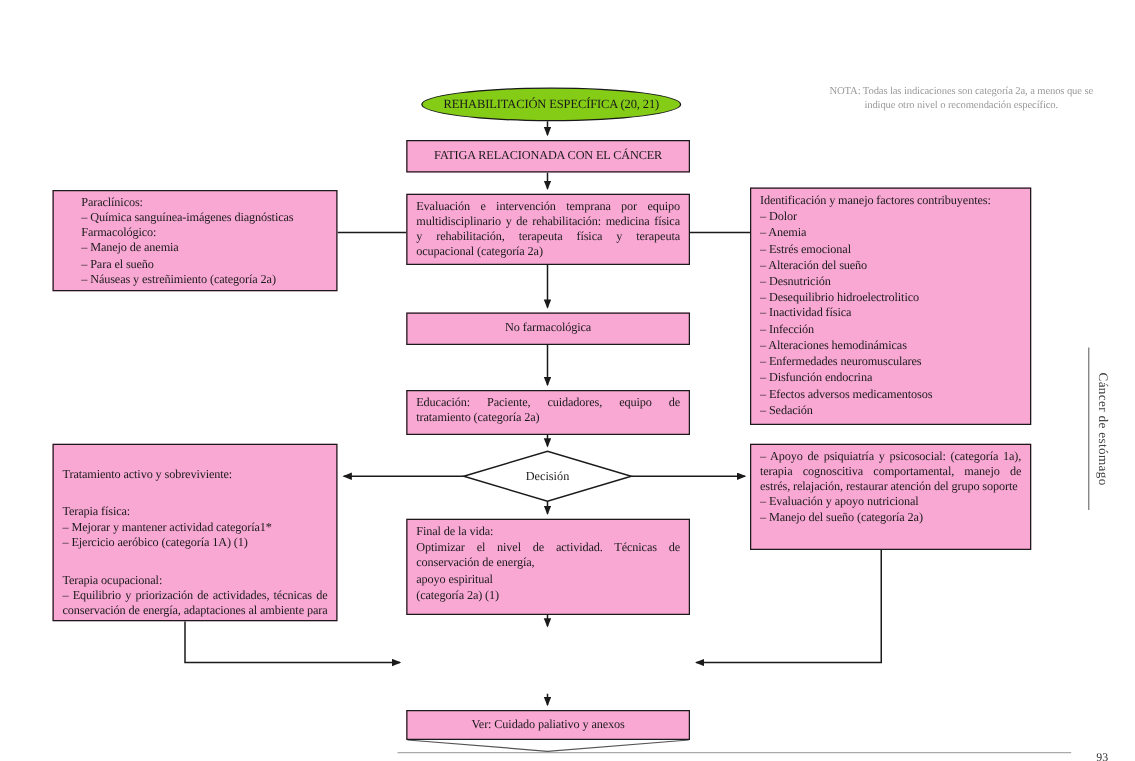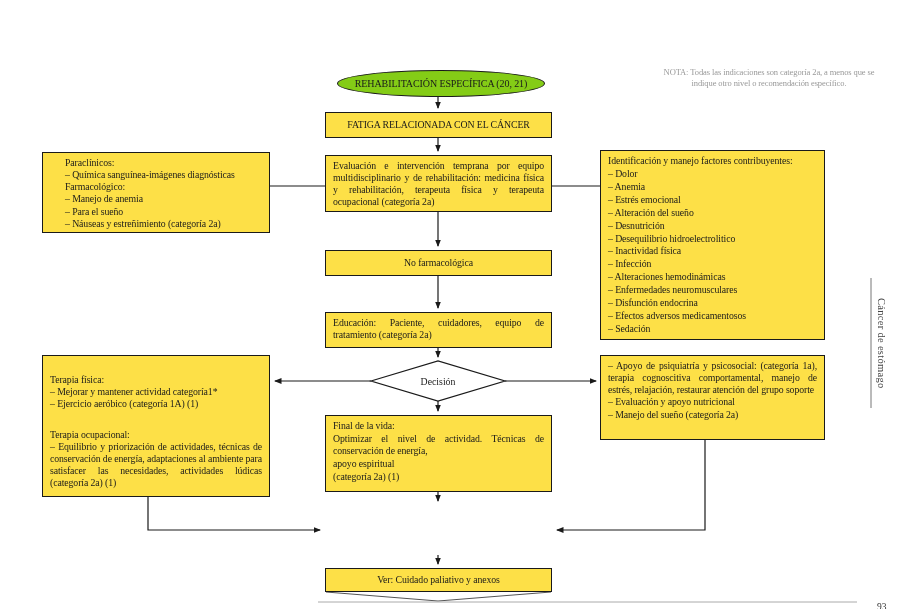--- a/index.html
+++ b/index.html
@@ -1,21 +1,21 @@
 <!DOCTYPE html>
 <html><head>
 <meta charset="utf-8">
 <style>
   html,body{margin:0;padding:0;background:#fff;}
   #canvas{
     position:relative;width:908px;height:609px;background:#fff;overflow:hidden;
     font-family:Liberation Serif, serif;color:#1a1a1a;
   }
   .box{
-    position:absolute;border:1.2px solid #1a1a1a;background:#fde047;
+    position:absolute;border:1.2px solid #1a1a1a;background:#f9a8d4;
     font-size:9.8px;line-height:1.24;letter-spacing:-0.1px;
     padding:4px 7px;box-sizing:border-box;white-space:pre-line;overflow:hidden;
   }
   .center-box{
     display:flex;align-items:center;justify-content:center;text-align:center;
     white-space:normal;padding:2px 4px;
   }
   .justify{text-align:justify;}
   .tall{line-height:1.32;}
   .ellipse{
@@ -105,20 +105,21 @@
 – Efectos adversos medicamentosos
 – Sedación</div>
 
   <div class="box center-box" style="left:325px;top:250px;width:227px;height:26px;">No farmacológica</div>
 
   <div class="box justify" style="left:325px;top:312px;width:227px;height:36px;">Educación: Paciente, cuidadores, equipo de tratamiento (categoría 2a)</div>
 
   <div class="diamond-label" style="left:371px;top:361px;width:134px;height:40px;">Decisión</div>
 
   <div class="box" style="left:42px;top:355px;width:228px;height:142px;padding-top:6px;">
+    <p class="para">Tratamiento activo y sobreviviente:</p>
     <p class="para">Terapia física:
 – Mejorar y mantener actividad  categoría1*
 – Ejercicio aeróbico (categoría 1A) (1)</p>
     <p class="para justify">Terapia ocupacional:
 – Equilibrio y priorización de actividades, técnicas de conservación de energía, adaptaciones al ambiente para satisfacer las necesidades, actividades lúdicas (categoría 2a) (1)</p>
   </div>
 
   <div class="box justify" style="left:600px;top:355px;width:225px;height:85px;">– Apoyo  de psiquiatría y psicosocial: (categoría 1a), terapia cognoscitiva comportamental, manejo de estrés, relajación, restaurar atención del grupo soporte
 – Evaluación y apoyo nutricional
 – Manejo del sueño (categoría 2a)</div>

